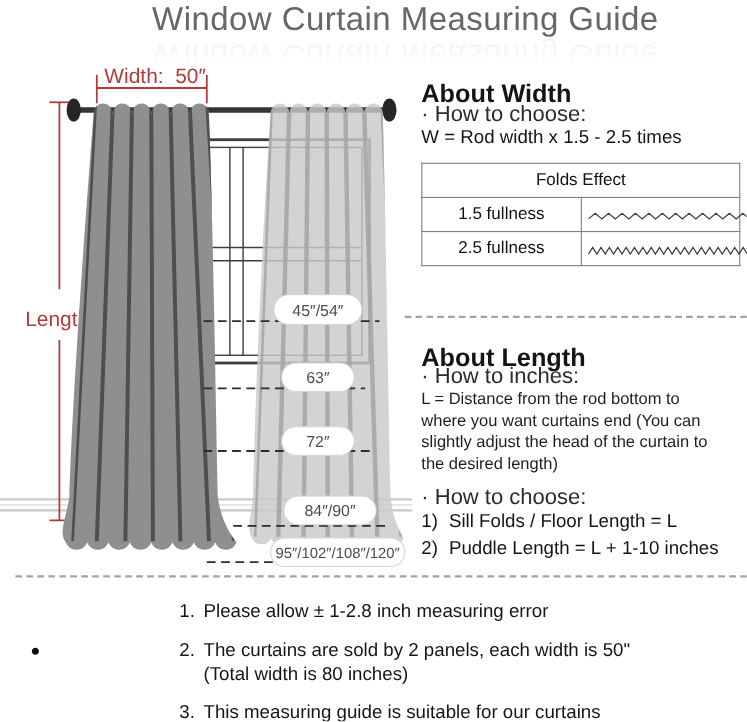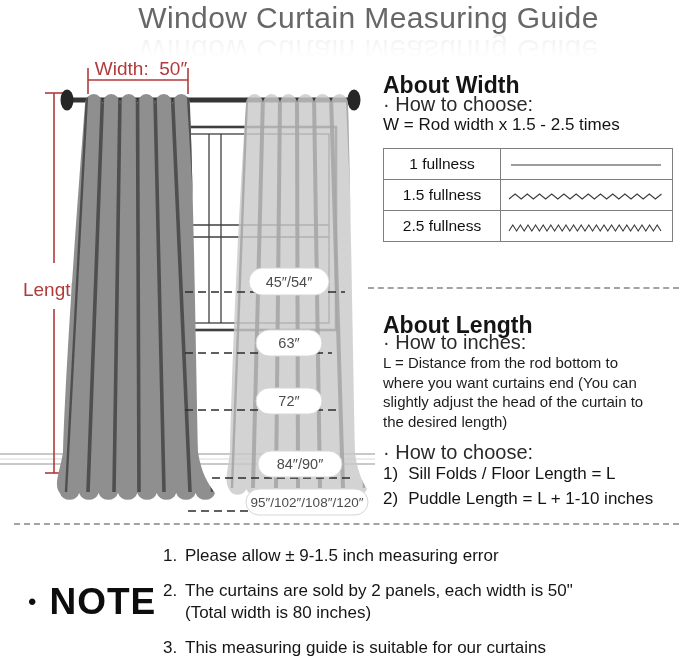--- a/index.html
+++ b/index.html
@@ -141,27 +141,22 @@
       <text x="307" y="507" text-anchor="middle" font-size="13.5" fill="#4c4c4c">95″/102″/108″/120″</text>
     </g>
   </svg>
 
   <div class="abs h2" style="left:383px;top:56px">About Width</div>
   <div class="abs sub" style="left:383px;top:93px">· How to choose:</div>
   <div class="abs formula" style="left:383px;top:115px">W = Rod width x 1.5 - 2.5 times</div>
 
   <table class="abs folds-table" style="left:383px;top:148px">
     <tbody>
-    <tr>
-      <td class="col-label">1 fullness</td>
-      <td class="glyph-cell">
-        <svg width="168" height="17" viewBox="0 0 168 17">
-          <line x1="8" y1="9" x2="158" y2="9" stroke="#3c3c3c" stroke-width="1.2"></line>
-        </svg>
-      </td>
+        <tr>
+      <th colspan="2">Folds Effect</th>
     </tr>
     <tr>
       <td class="col-label">1.5 fullness</td>
       <td class="glyph-cell">
         <svg width="168" height="17" viewBox="0 0 168 17">
           <polyline fill="none" stroke="#3c3c3c" stroke-width="1.1" points="6.0,12 12.1,7 18.2,12 24.3,7 30.4,12 36.5,7 42.6,12 48.7,7 54.8,12 60.9,7 67.0,12 73.1,7 79.2,12 85.3,7 91.4,12 97.5,7 103.6,12 109.7,7 115.8,12 121.9,7 128.0,12 134.1,7 140.2,12 146.3,7 152.4,12 158.5,7"></polyline>
         </svg>
       </td>
     </tr>
     <tr>
@@ -190,27 +185,26 @@
   </div>
   <div class="abs choice" style="left:383px;top:489px">
     <span class="cnum">2)</span>
     <span>Puddle Length = L + 1-10 inches</span>
   </div>
 
   <div class="abs sep" style="left:14px;top:523px;width:665px"></div>
 
   <div class="abs note-head" style="left:28px;top:581px">
     <span class="note-bullet">•</span>
-    <span class="note-word">NOTE</span>
   </div>
 
   <div class="abs note-list" style="left:163px;top:545px">
     <div class="note-item">
       <span class="nnum">1.</span>
-      <div class="ntext">Please allow ± 9-1.5 inch measuring error</div>
+      <div class="ntext">Please allow ± 1-2.8 inch measuring error</div>
     </div>
     <div class="note-item">
       <span class="nnum">2.</span>
       <div class="ntext">The curtains are sold by 2 panels, each width is 50"
 (Total width is 80 inches)</div>
     </div>
     <div class="note-item">
       <span class="nnum">3.</span>
       <div class="ntext">This measuring guide is suitable for our curtains</div>
     </div>

